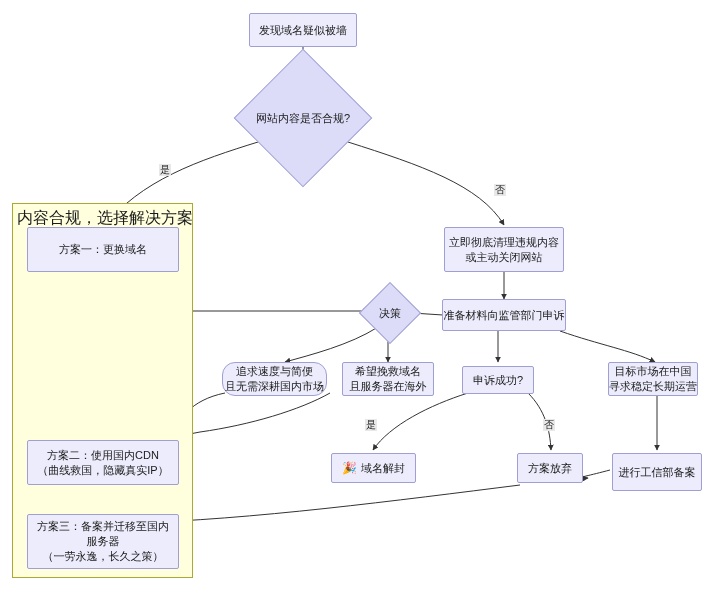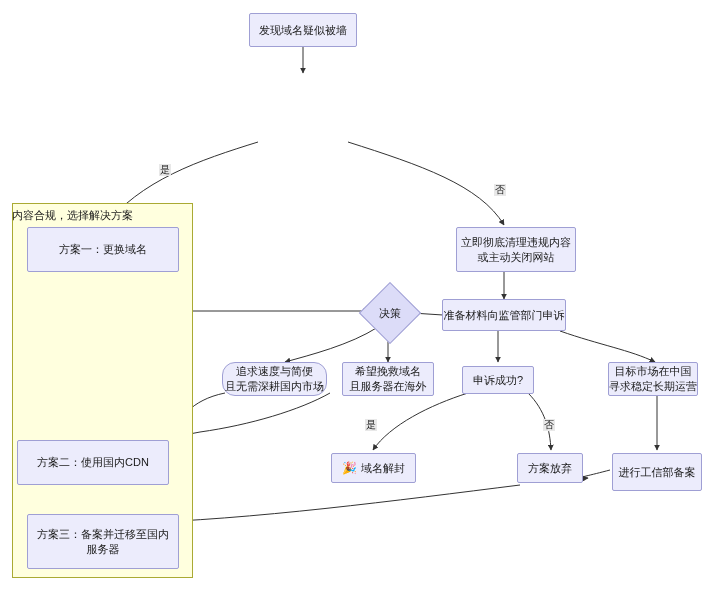--- a/index.html
+++ b/index.html
@@ -77,23 +77,23 @@
   }
   .subgraph {
     position: absolute;
     box-sizing: border-box;
     background: #ffffde;
     border: 1px solid #aaaa33;
     z-index: 1;
   }
   .subgraph-title {
     position: absolute;
-    font-size: 11px;
-    color: #1a1a1a;
-    text-align: left;
+    font-size: 16px;
+    color: #1a1a1a;
+    text-align: right;
     z-index: 2;
     white-space: nowrap;
   }
   .edge-label {
     position: absolute;
     font-size: 10px;
     color: #1a1a1a;
     background: #e8e8e8;
     padding: 0 1px;
     line-height: 12px;
@@ -160,35 +160,41 @@
       <path d="M 610 470 C 580 478, 565 480, 588 478"></path>
 
       <path d="M 103 505 L 103 514"></path>
     </g>
   </svg>
 
   <div class="node" style="left:249px; top:13px; width:108px; height:34px;">
     <span class="ln">发现域名疑似被墙</span>
   </div>
 
+  <div class="diamond-wrap" style="left:254px; top:69px; width:98px; height:98px;">
+    <div class="diamond-shape"></div>
+    <div class="diamond-label">网站内容是否合规?</div>
+  </div>
 
   <div class="node" style="left:27px; top:227px; width:152px; height:45px;text-align:center;">
     <span class="ln">方案一：更换域名</span>
   </div>
 
-  <div class="node" style="left:17px; top:440px; width:152px; height:45px;">
+  <div class="node" style="left:27px; top:440px; width:152px; height:45px;">
     <span class="ln">方案二：使用国内CDN</span>
+    <span class="ln">（曲线救国，隐藏真实IP）</span>
   </div>
 
   <div class="node" style="left:27px; top:514px; width:152px; height:55px;">
     <span class="ln">方案三：备案并迁移至国内</span>
     <span class="ln">服务器</span>
-  </div>
-
-  <div class="node" style="left:456px; top:227px; width:120px; height:45px;">
+    <span class="ln">（一劳永逸，长久之策）</span>
+  </div>
+
+  <div class="node" style="left:444px; top:227px; width:120px; height:45px;">
     <span class="ln">立即彻底清理违规内容</span>
     <span class="ln">或主动关闭网站</span>
   </div>
 
   <div class="node" style="left:442px; top:299px; width:124px; height:32px;">
     <span class="ln">准备材料向监管部门申诉</span>
   </div>
 
   <div class="diamond-wrap" style="left:368px; top:291px; width:44px; height:44px;">
     <div class="diamond-shape"></div>

